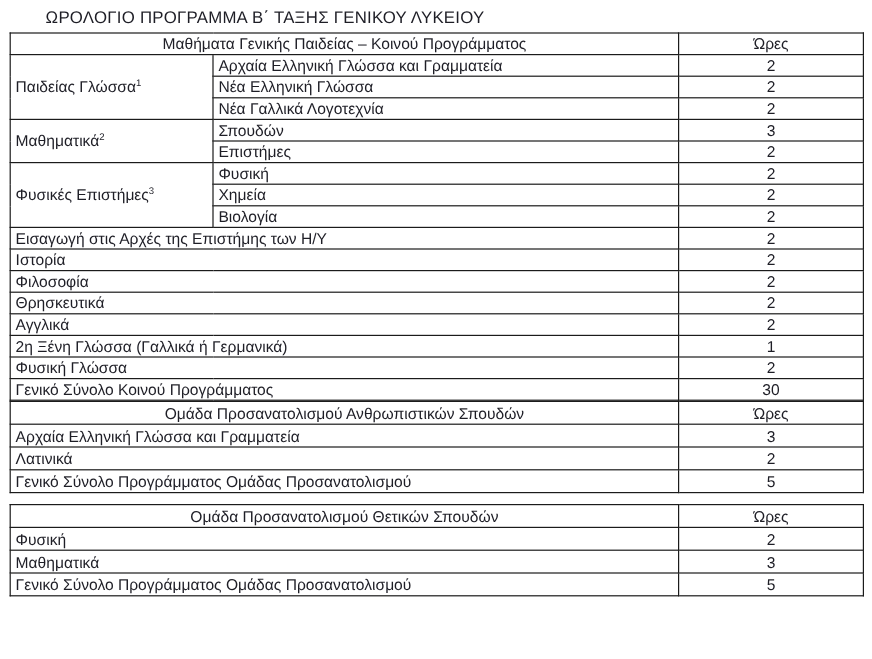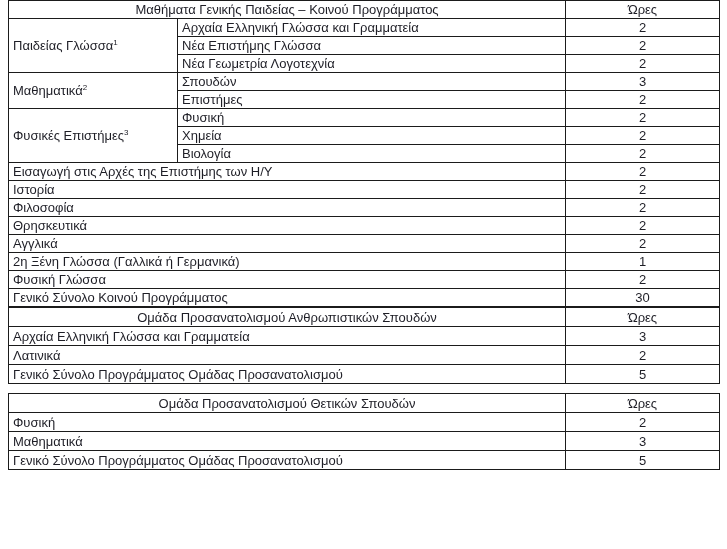--- a/index.html
+++ b/index.html
@@ -57,45 +57,46 @@
   .col-subject{width:388px;}
   .col-hours{width:154px;}
   .col-subject-wide{width:557px;}
   sup{font-size:8px;line-height:0;}
 </style>
 </head>
 <body>
 
 <div class="page">
 
+  <h1 class="doc-title">ΩΡΟΛΟΓΙΟ ΠΡΟΓΡΑΜΜΑ Β΄ ΤΑΞΗΣ ΓΕΝΙΚΟΥ ΛΥΚΕΙΟΥ</h1>
 
   <table class="tbl tbl1">
     <colgroup>
         <col class="col-group">
         <col class="col-subject">
         <col class="col-hours">
       </colgroup>
     <thead>
       <tr>
         <th colspan="2" class="center">Μαθήματα Γενικής Παιδείας – Κοινού Προγράμματος</th>
         <th class="center">Ώρες</th>
       </tr>
     </thead>
     <tbody>
       <tr>
         <td rowspan="3"><span>Παιδείας Γλώσσα</span><sup>1</sup></td>
         <td>Αρχαία Ελληνική Γλώσσα και Γραμματεία</td>
         <td class="hours">2</td>
       </tr>
       <tr>
-        <td>Νέα Επιστήμης Γλώσσα</td>
-        <td class="hours">2</td>
-      </tr>
-      <tr>
-        <td>Νέα Γεωμετρία Λογοτεχνία</td>
+        <td>Νέα Ελληνική Γλώσσα</td>
+        <td class="hours">2</td>
+      </tr>
+      <tr>
+        <td>Νέα Γαλλικά Λογοτεχνία</td>
         <td class="hours">2</td>
       </tr>
       <tr>
         <td rowspan="2"><span>Μαθηματικά</span><sup>2</sup></td>
         <td>Σπουδών</td>
         <td class="hours">3</td>
       </tr>
       <tr>
         <td>Επιστήμες</td>
         <td class="hours">2</td>

